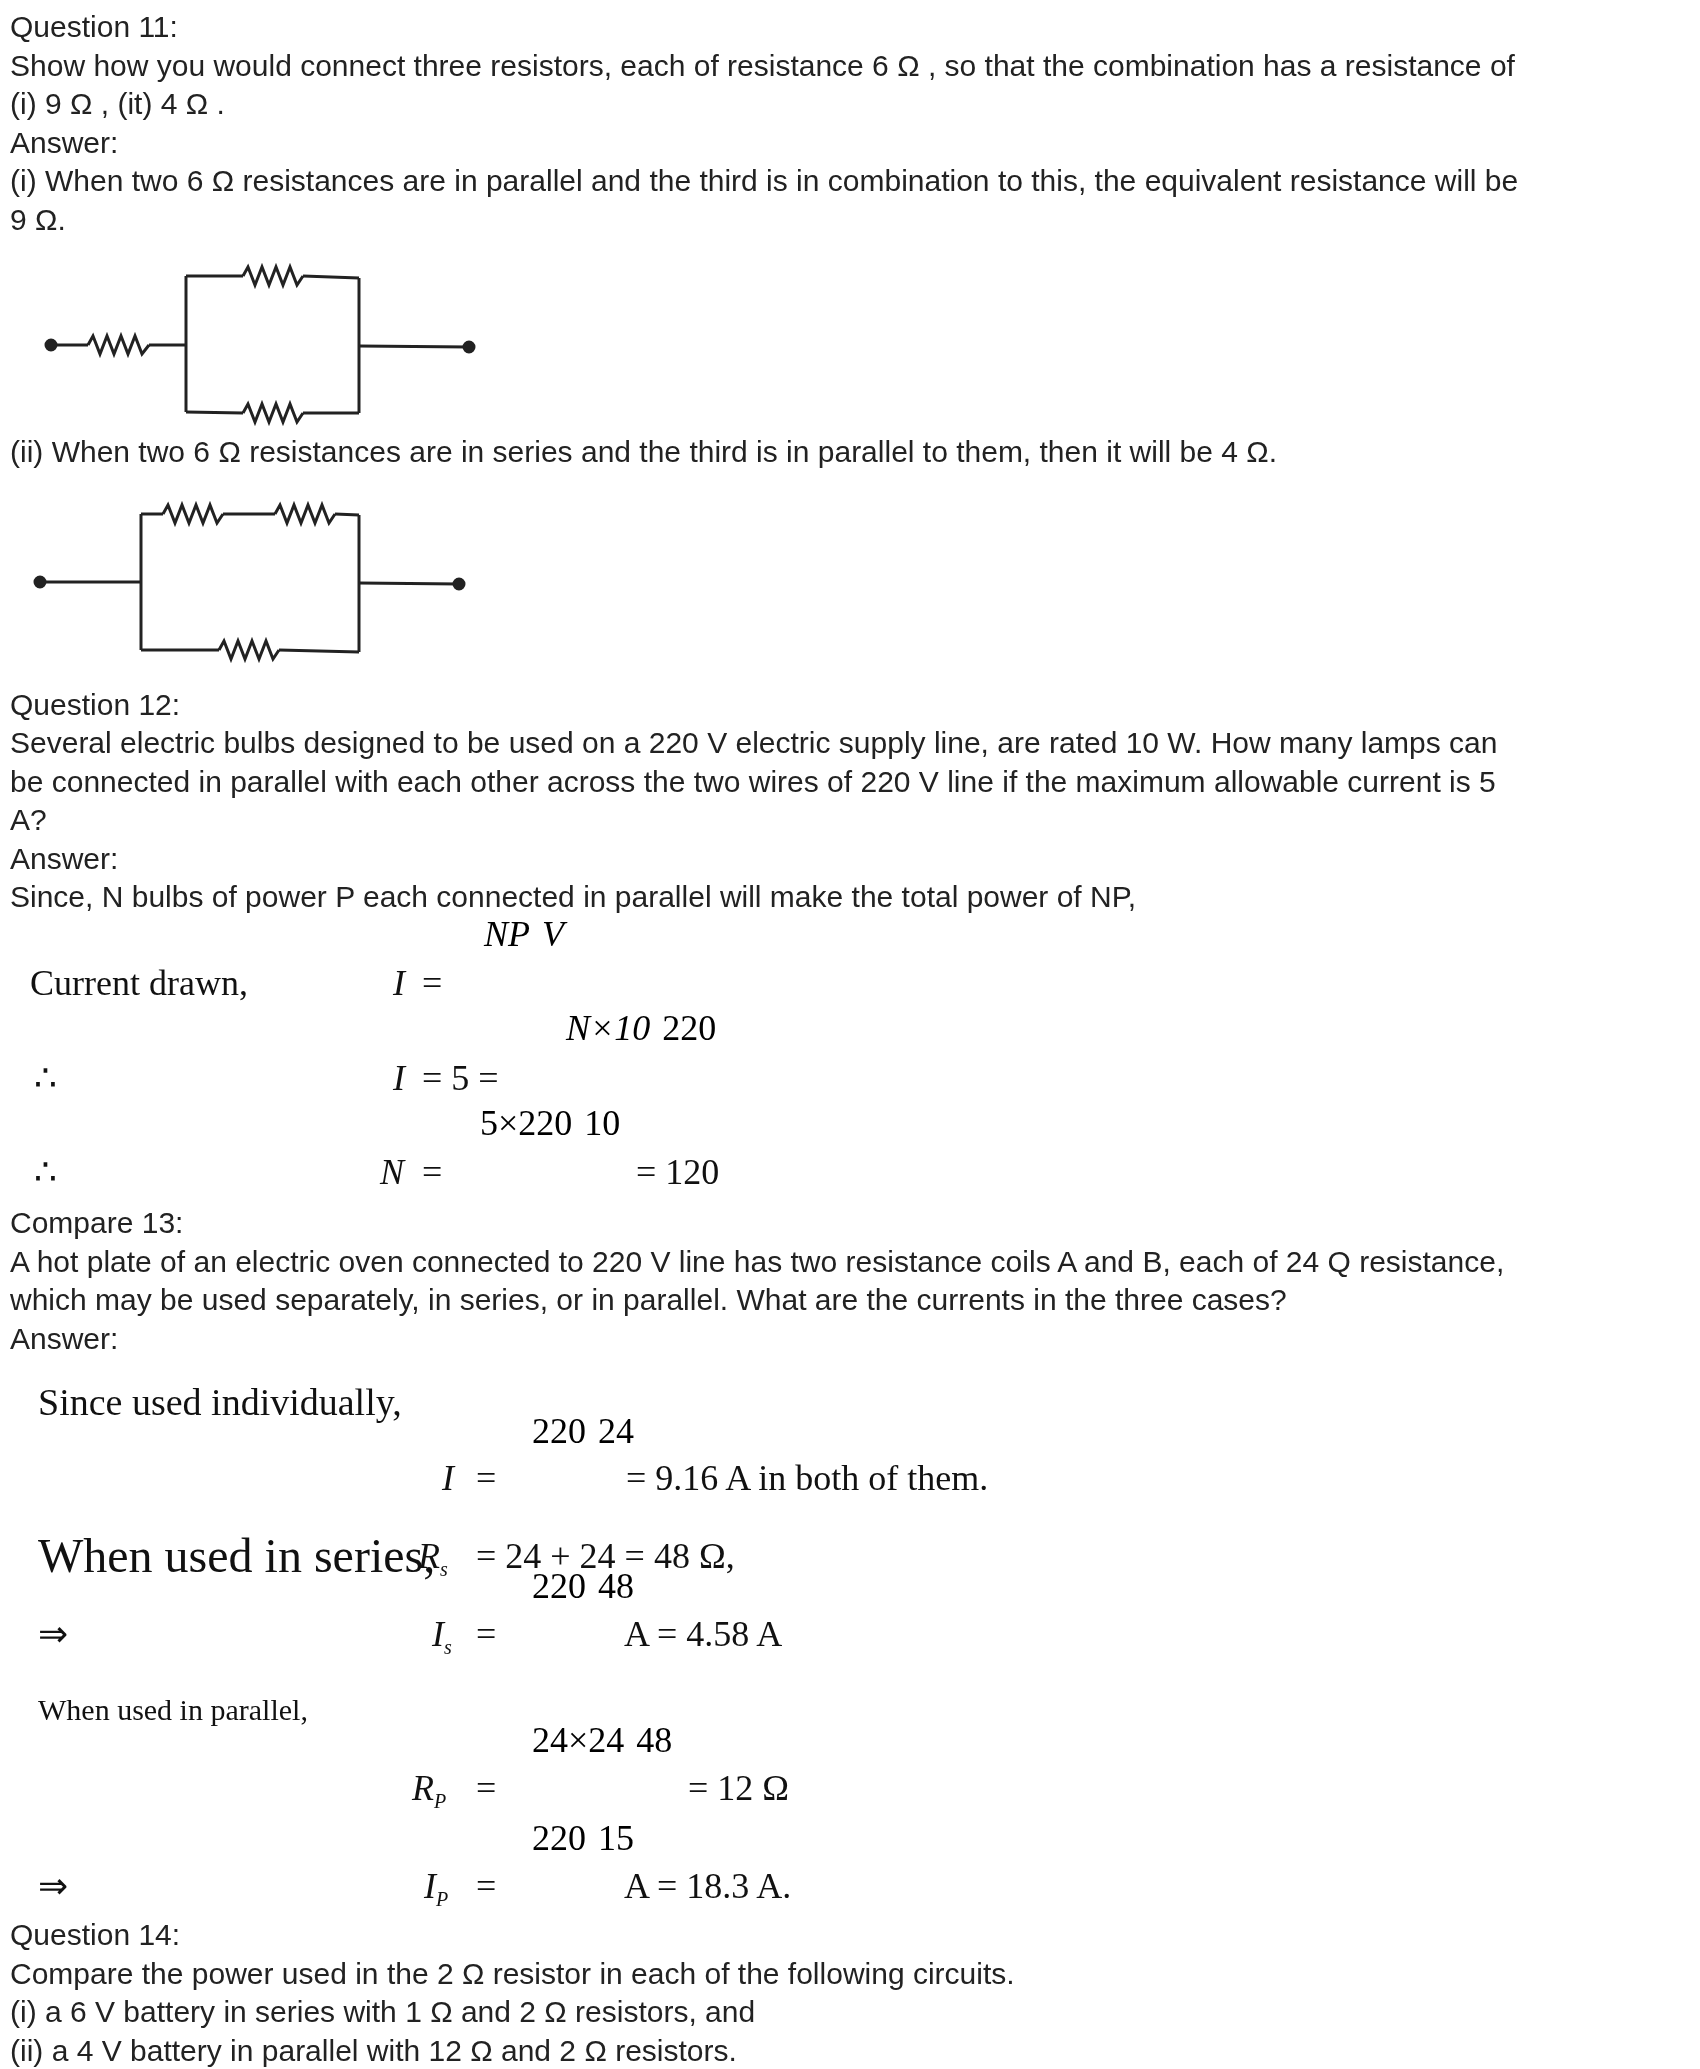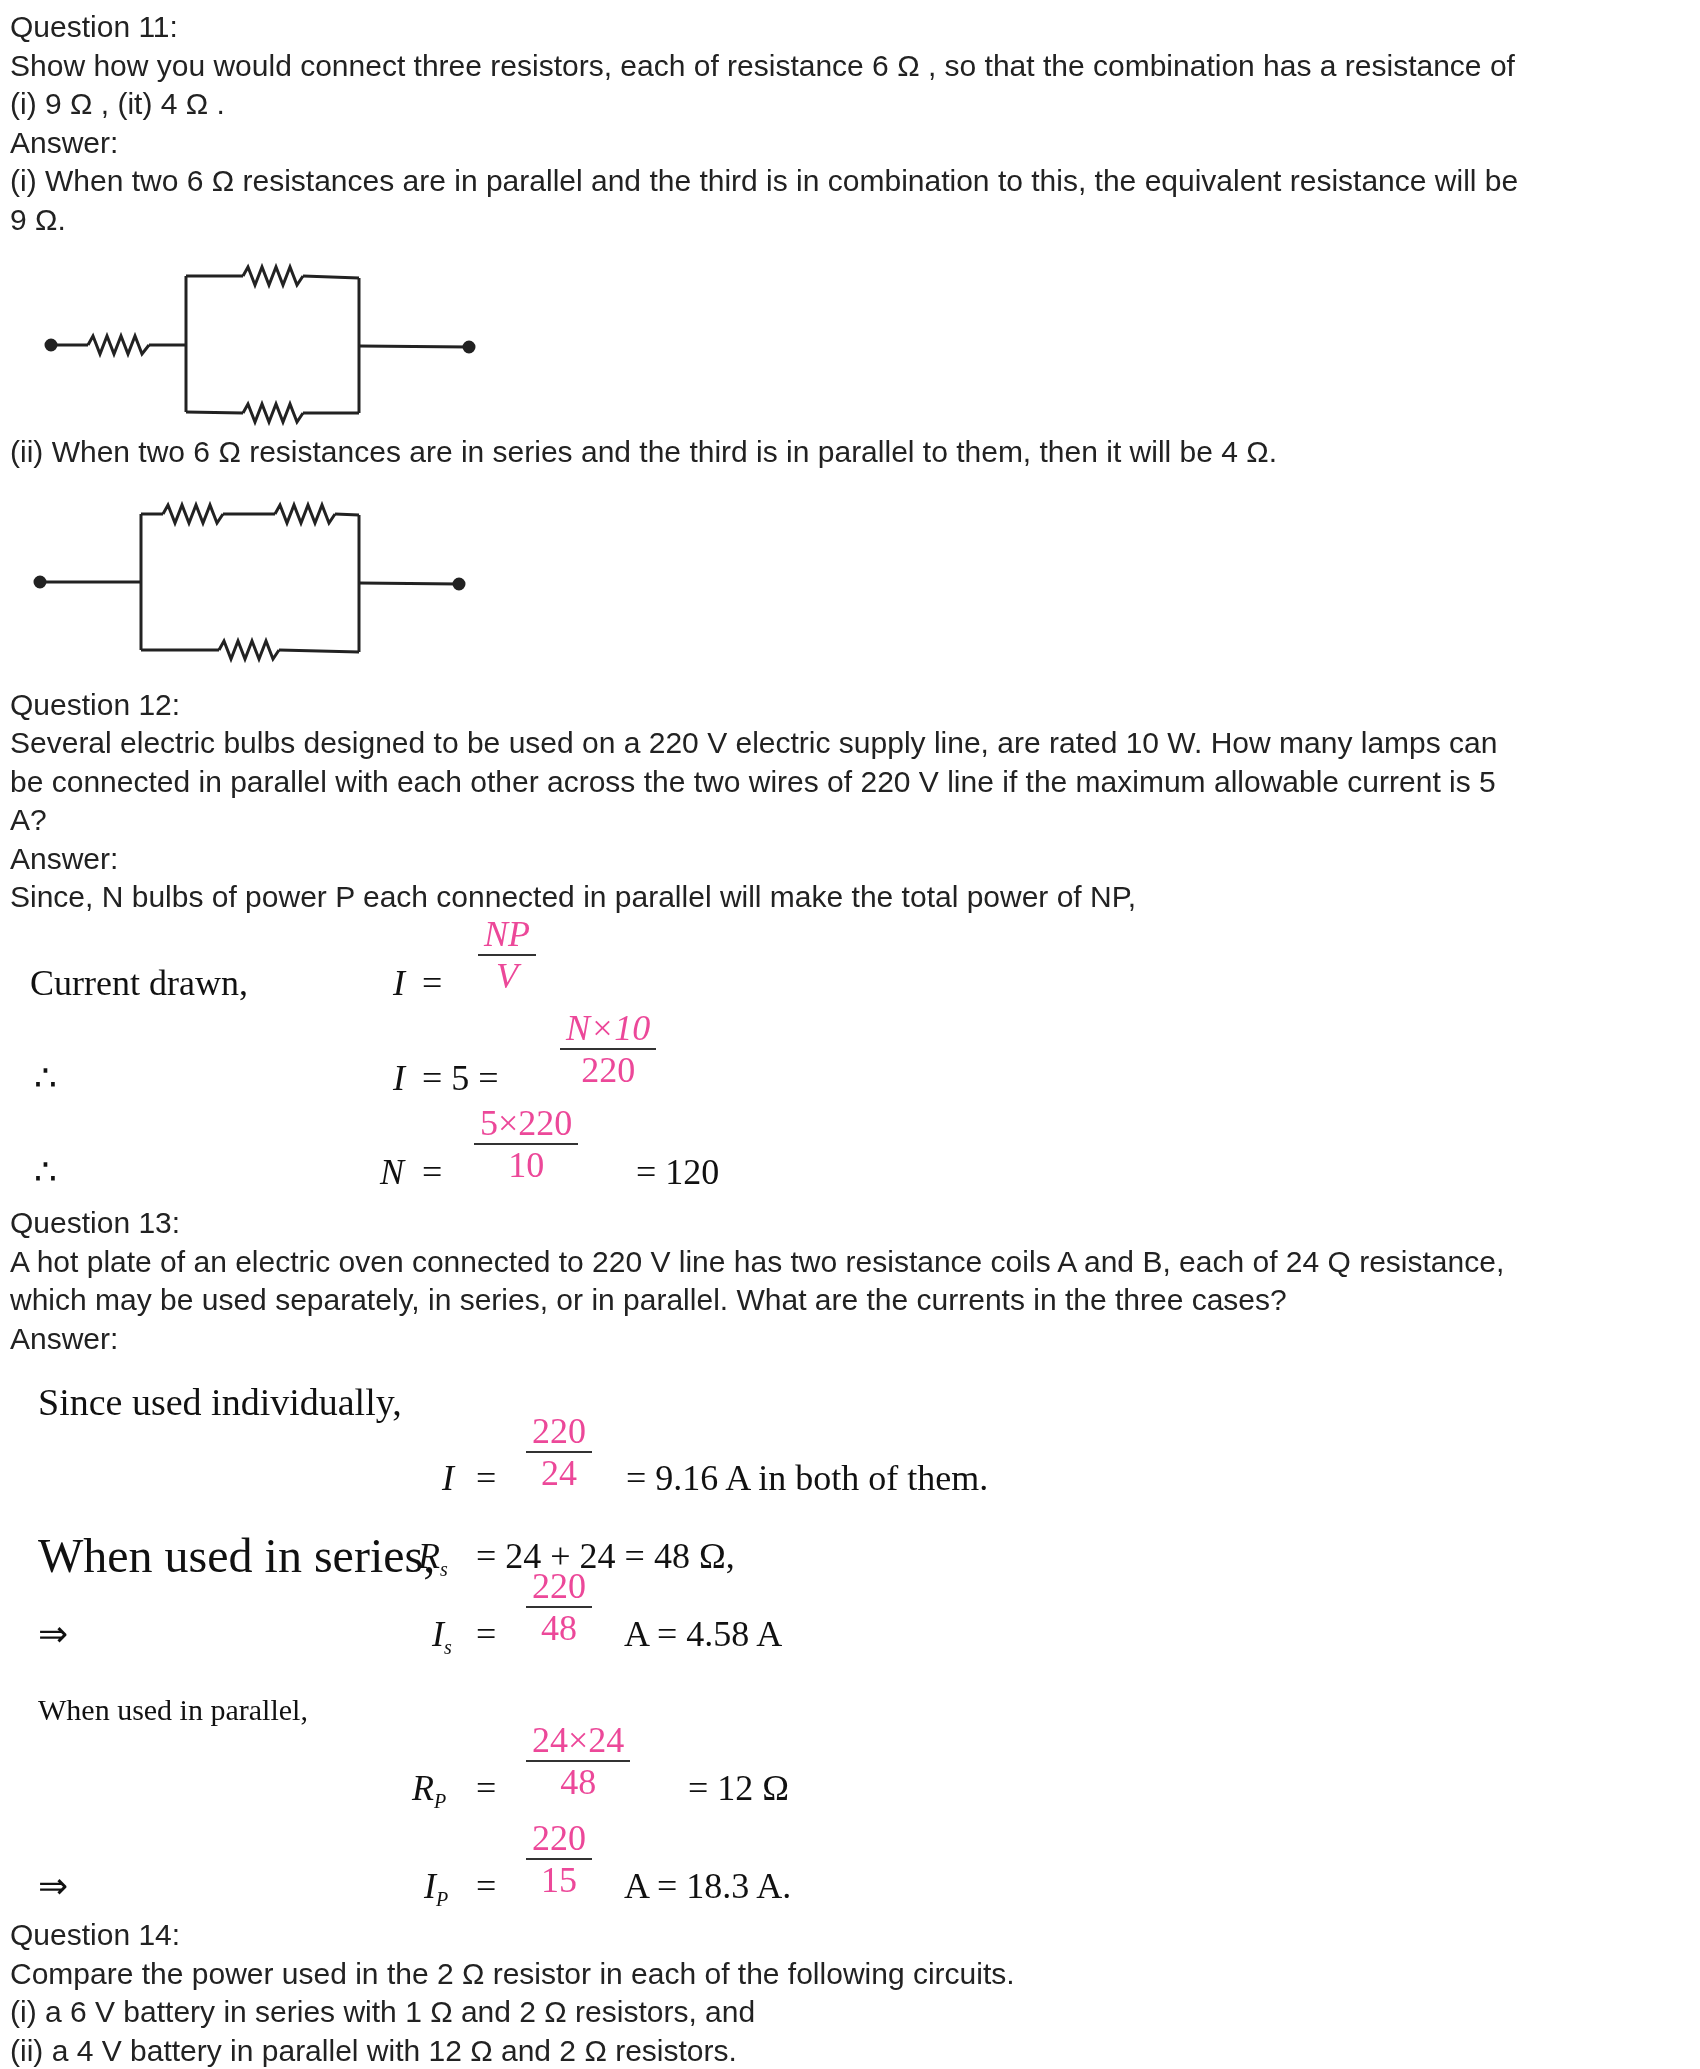--- a/index.html
+++ b/index.html
@@ -1,20 +1,20 @@
 <!DOCTYPE html>
 <html><head>
 <meta charset="utf-8">
 <style>
   html, body { margin: 0; padding: 0; background: #ffffff; }
   body { width: 1700px; height: 2069px; position: relative; overflow: hidden; color: #222; }
   .t { position: absolute; left: 10px; font-family: "Liberation Sans", sans-serif; font-size: 30px; line-height: 38px; white-space: nowrap; color: #222; }
   .m { position: absolute; font-family: "Liberation Serif", serif; font-size: 36px; line-height: 40px; white-space: nowrap; color: #111; margin-top: 16px; }
   .mi { font-style: italic; }
-  .frac { position: absolute; display: flex; flex-direction: column; align-items: center; font-family: "Liberation Serif", serif; font-size: 36px; color: #ec4899; }
+  .frac { position: absolute; display: flex; flex-direction: row; align-items: center; font-family: "Liberation Serif", serif; font-size: 36px; color: #000000; }
   .frac .num, .frac .den { line-height: 40px; padding: 0 6px; }
   .frac .bar { height: 2px; background: #333; align-self: stretch; }
   svg.circuit { position: absolute; }
   sub.s { font-size: 20px; font-style: italic; }
 </style>
 </head>
 <body>
 
 <div class="t" style="top:8px">Question 11:</div>
 <div class="t" style="top:47px">Show how you would connect three resistors, each of resistance 6 Ω , so that the combination has a resistance of</div>
@@ -91,21 +91,21 @@
 <div class="m" style="left:34px;top:1136px">∴</div>
 <div class="m mi" style="left:380px;top:1136px">N</div>
 <div class="m" style="left:422px;top:1136px">=</div>
 <div class="frac" style="left:474px;top:1103px">
   <span class="num">5×220</span>
   <span class="bar"></span>
   <span class="den">10</span>
 </div>
 <div class="m" style="left:636px;top:1136px">= 120</div>
 
-<div class="t" style="top:1204px">Question 13:</div>
+<div class="t" style="top:1204px">Compare 13:</div>
 <div class="t" style="top:1243px">A hot plate of an electric oven connected to 220 V line has two resistance coils A and B, each of 24 Q resistance,</div>
 <div class="t" style="top:1281px">which may be used separately, in series, or in parallel. What are the currents in the three cases?</div>
 <div class="t" style="top:1320px">Answer:</div>
 
 <div class="m" style="left:38px;top:1366px;font-size:38px">Since used individually,</div>
 <div class="m mi" style="left:442px;top:1442px">I</div>
 <div class="m" style="left:476px;top:1442px">=</div>
 <div class="frac" style="left:526px;top:1411px">
   <span class="num">220</span>
   <span class="bar"></span>

